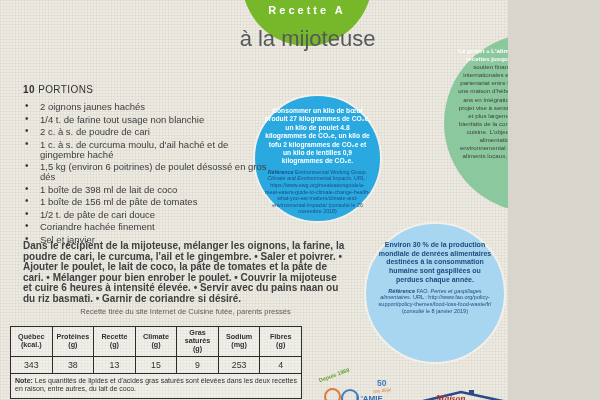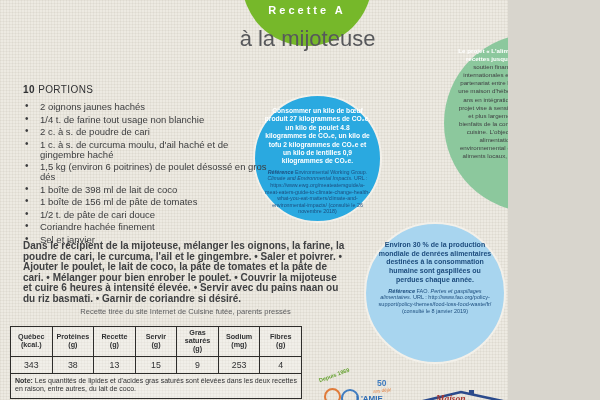--- a/index.html
+++ b/index.html
@@ -158,21 +158,21 @@
         </th>
           <th>
           <span class="th-name">Protéines</span>
           <span class="th-unit">(g)</span>
         </th>
           <th>
           <span class="th-name">Recette</span>
           <span class="th-unit">(g)</span>
         </th>
           <th>
-          <span class="th-name">Servir</span>
+          <span class="th-name">Climate</span>
           <span class="th-unit">(g)</span>
         </th>
           <th>
           <span class="th-name">Gras saturés</span>
           <span class="th-unit">(g)</span>
         </th>
           <th>
           <span class="th-name">Sodium</span>
           <span class="th-unit">(mg)</span>
         </th>

